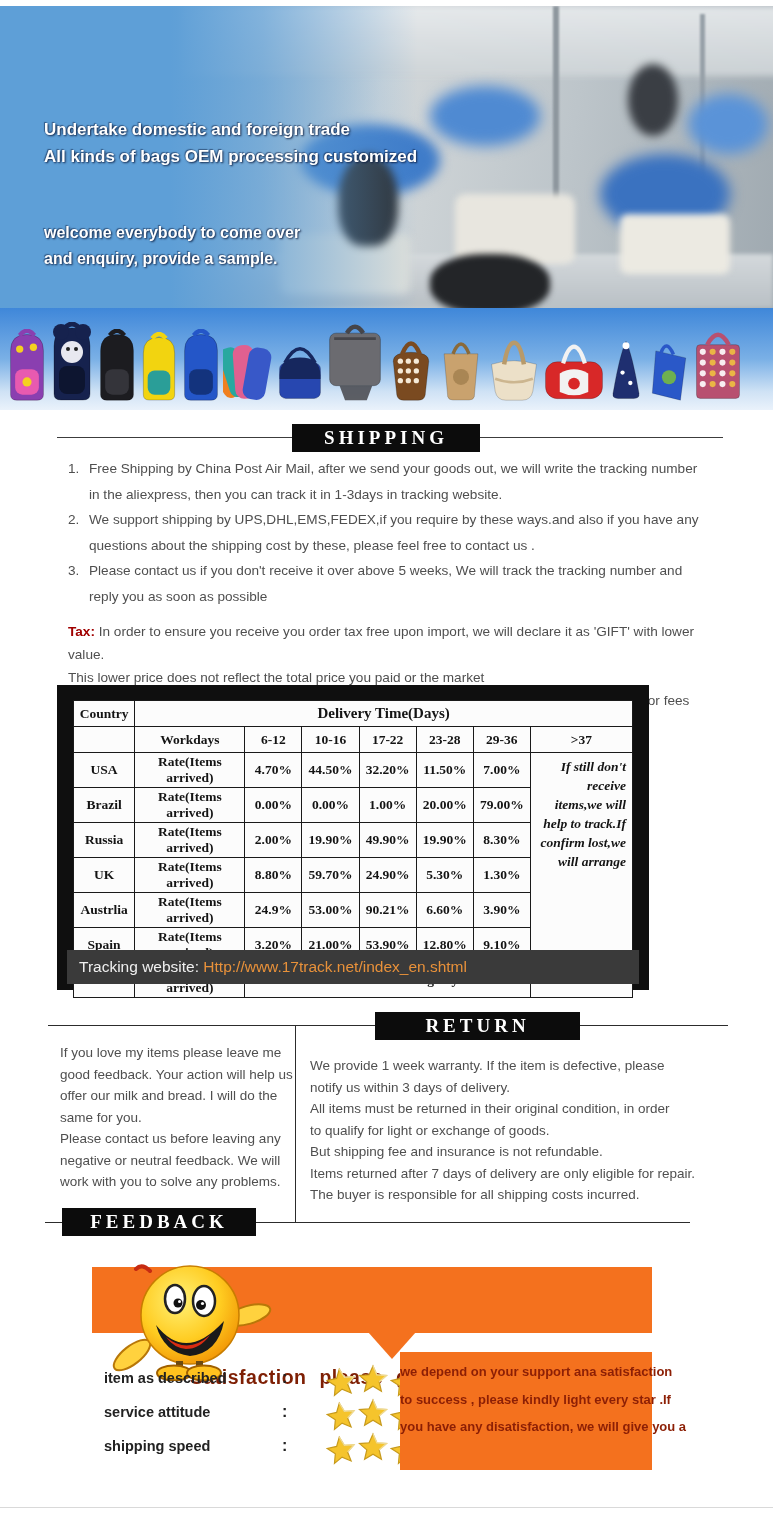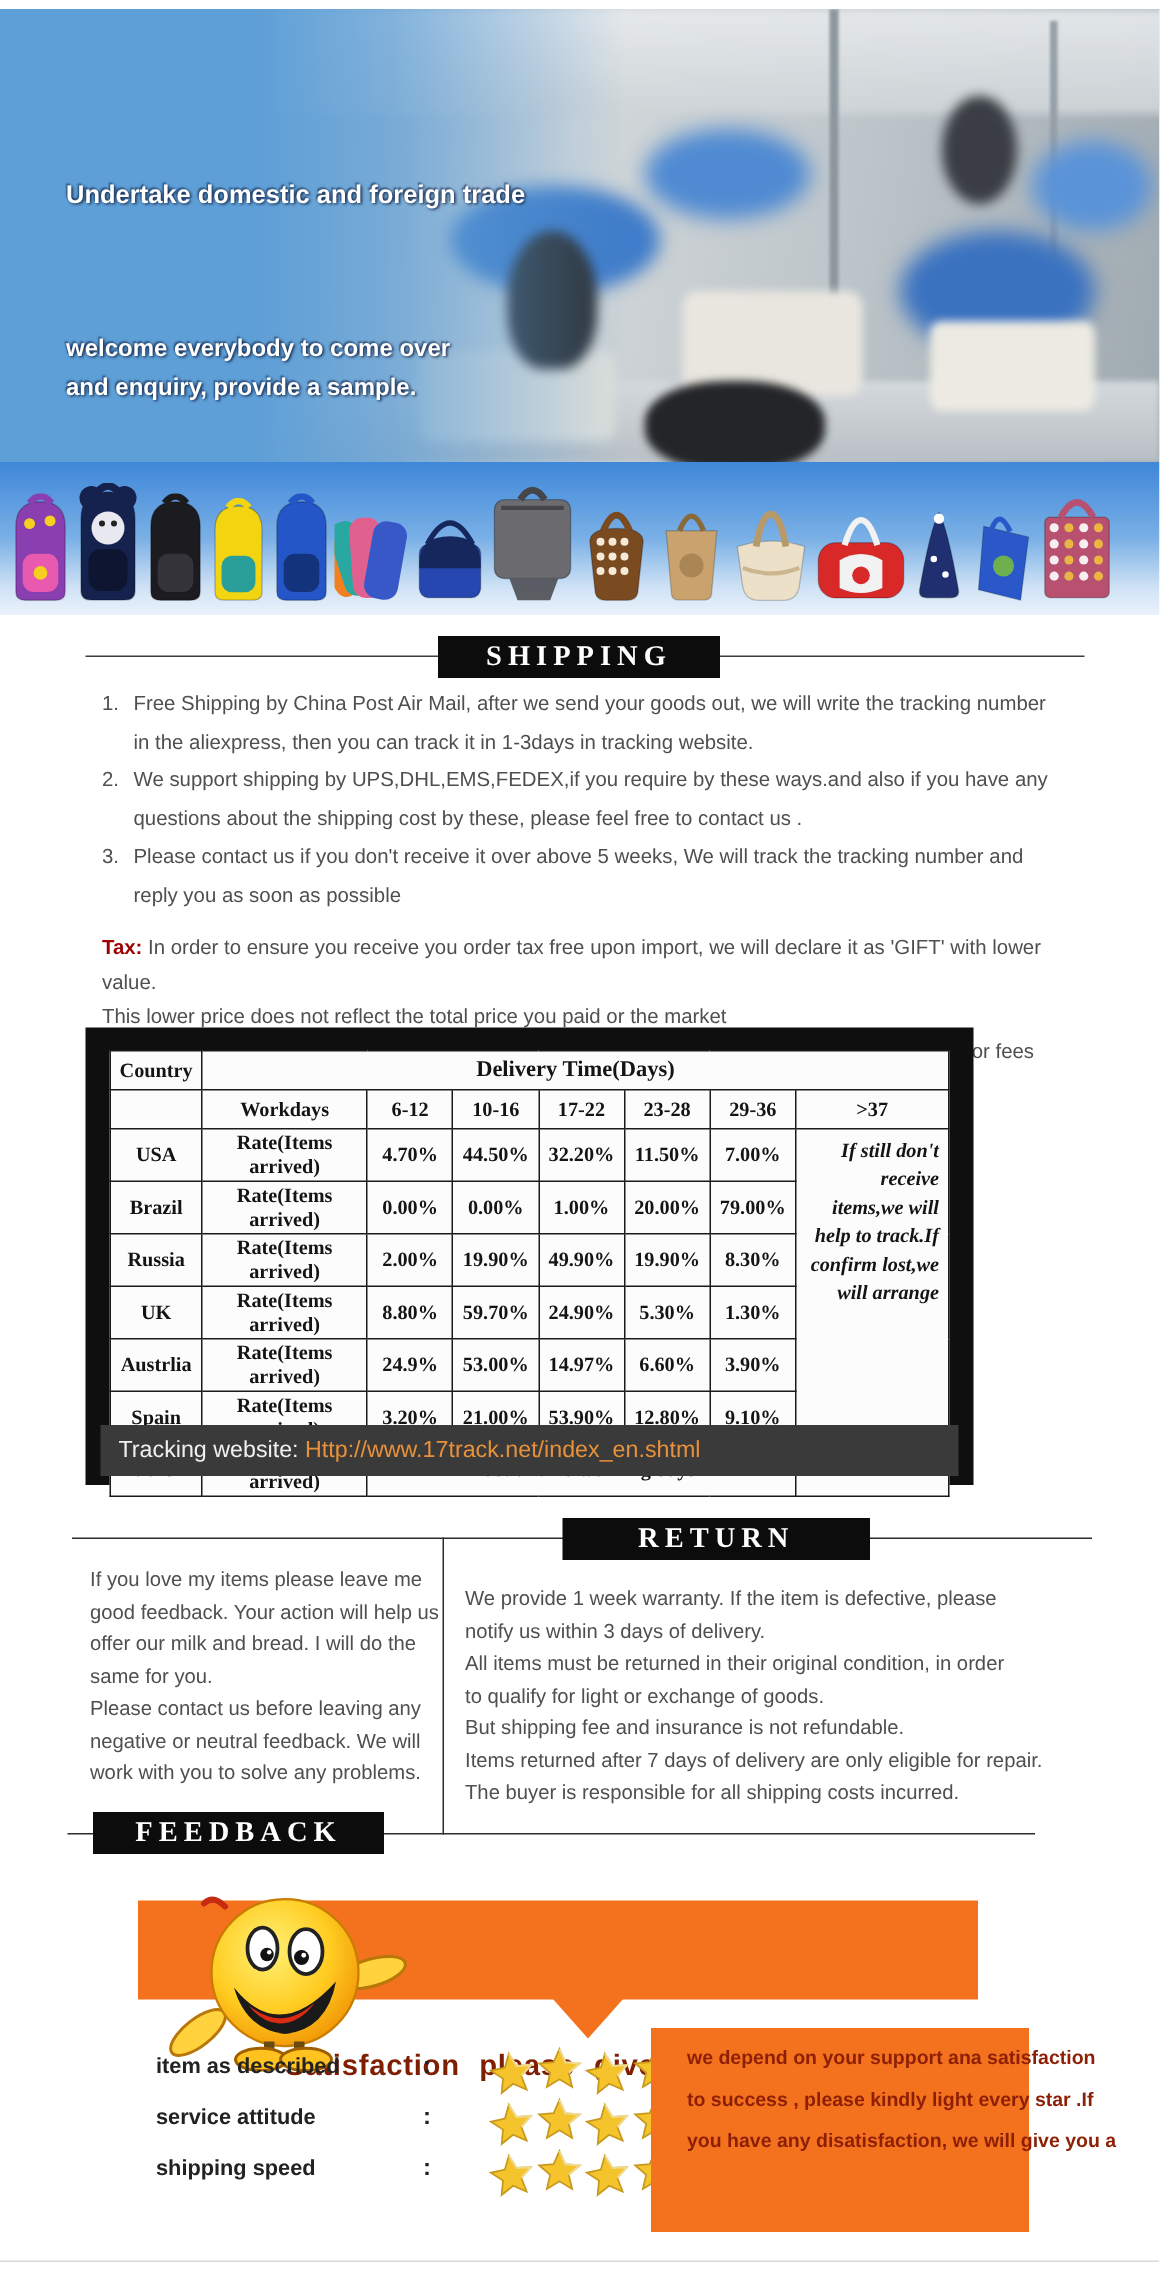--- a/index.html
+++ b/index.html
@@ -77,23 +77,23 @@
       line-height:60px;text-shadow:3px 3px 0 #e07b10,-1px -1px 0 #fff3c0;}
   .points{margin-left:24px;font-size:15px;font-weight:bold;color:#7e1f04;letter-spacing:1px;}
   #smiley{position:absolute;left:98px;top:4px;}
   #ratings{position:absolute;left:104px;top:106px;}
   .rating-row{display:flex;align-items:center;height:34px;gap:28px;}
   .rating-row .lbl{width:150px;font-size:14.5px;font-weight:bold;color:#222;}
   .rating-row .colon{width:16px;font-weight:bold;color:#222;}
   .stars{display:flex;align-items:center;}
   .stars svg{margin-right:2px;}
   .star-dn{transform:translateY(3px) rotate(-8deg);}
-  #note-box{position:absolute;left:400px;top:97px;width:252px;height:136px;background:#f4711e;
-      box-sizing:border-box;padding:6px 24px;font-size:13px;font-weight:bold;color:#8c1f05;
-      line-height:27.5px;white-space:nowrap;margin-left:34px;}
+  #note-box{position:absolute;left:400px;top:97px;width:252px;height:118px;background:#f4711e;
+      box-sizing:border-box;padding:6px 0;font-size:13px;font-weight:bold;color:#8c1f05;
+      line-height:27.5px;white-space:nowrap;}
   .bottom-rule{position:absolute;left:0;right:0;top:1507px;border-top:1.5px solid #d9d9d9;}
 </style>
 </head>
 <body>
 
 <div class="hero">
   <div class="photo">
     <div class="blob" style="left:180px;top:0;width:600px;height:70px;background:linear-gradient(#e9ecee,#cfd5d8);filter:blur(3px);opacity:.9;"></div>
     <div class="blob" style="left:553px;top:0;width:6px;height:210px;background:#8e979e;filter:blur(1px);"></div>
     <div class="blob" style="left:700px;top:8px;width:5px;height:170px;background:#97a0a8;filter:blur(1px);"></div>
@@ -104,20 +104,21 @@
     <div class="blob" style="left:0;top:248px;width:773px;height:54px;background:linear-gradient(#d4d9dc,#b9c0c5);filter:blur(2px);"></div>
     <div class="blob" style="left:455px;top:188px;width:120px;height:70px;background:#e8e6df;border-radius:10px;filter:blur(3px);"></div>
     <div class="blob" style="left:620px;top:208px;width:110px;height:60px;background:#eceae2;border-radius:8px;filter:blur(3px);"></div>
     <div class="blob" style="left:280px;top:228px;width:130px;height:60px;background:#dfe0da;border-radius:8px;filter:blur(4px);"></div>
     <div class="blob" style="left:338px;top:148px;width:60px;height:92px;background:#2c2f33;border-radius:50% 50% 40% 40%;filter:blur(4px);"></div>
     <div class="blob" style="left:628px;top:58px;width:50px;height:72px;background:#3a3e44;border-radius:50%;filter:blur(4px);"></div>
     <div class="blob" style="left:430px;top:248px;width:120px;height:60px;background:#232528;border-radius:45%;filter:blur(3px);"></div>
     <div class="blue-wash"></div>
     <div class="hero-text ht1">
       <div>Undertake domestic and foreign trade</div>
+      <div>All kinds of bags OEM processing customized</div>
     </div>
     <div class="hero-text ht2">
       <div>welcome everybody to come over</div>
       <div>and enquiry, provide a sample.</div>
     </div>
   </div>
   <div class="bags" id="bags-strip">
       <div class="bag"><svg width="42" height="73" viewBox="0 0 46 80">
           <path d="M5 24 Q5 6 23 6 Q41 6 41 24 L41 72 Q41 78 34 78 L12 78 Q5 78 5 72 Z" fill="#8a3fb0" stroke="rgba(0,0,0,.25)"></path>
            <path d="M15 7 Q23 -3 31 7" fill="none" stroke="#8a3fb0" stroke-width="5"></path>
@@ -326,21 +327,21 @@
           <td>59.70%</td>
           <td>24.90%</td>
           <td>5.30%</td>
           <td>1.30%</td>
         </tr>
         <tr>
           <td>Austrlia</td>
           <td>Rate(Items arrived)</td>
           <td>24.9%</td>
           <td>53.00%</td>
-          <td>14.97%</td>
+          <td>90.21%</td>
           <td>6.60%</td>
           <td>3.90%</td>
         </tr>
         <tr>
           <td>Spain</td>
           <td>Rate(Items arrived)</td>
           <td>3.20%</td>
           <td>21.00%</td>
           <td>53.90%</td>
           <td>12.80%</td>

